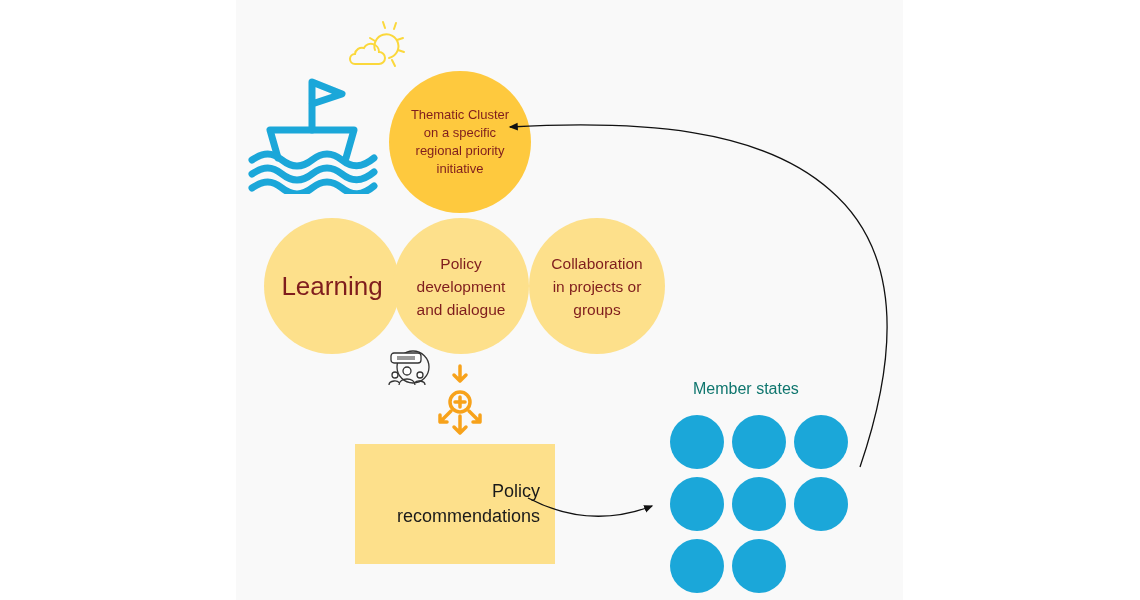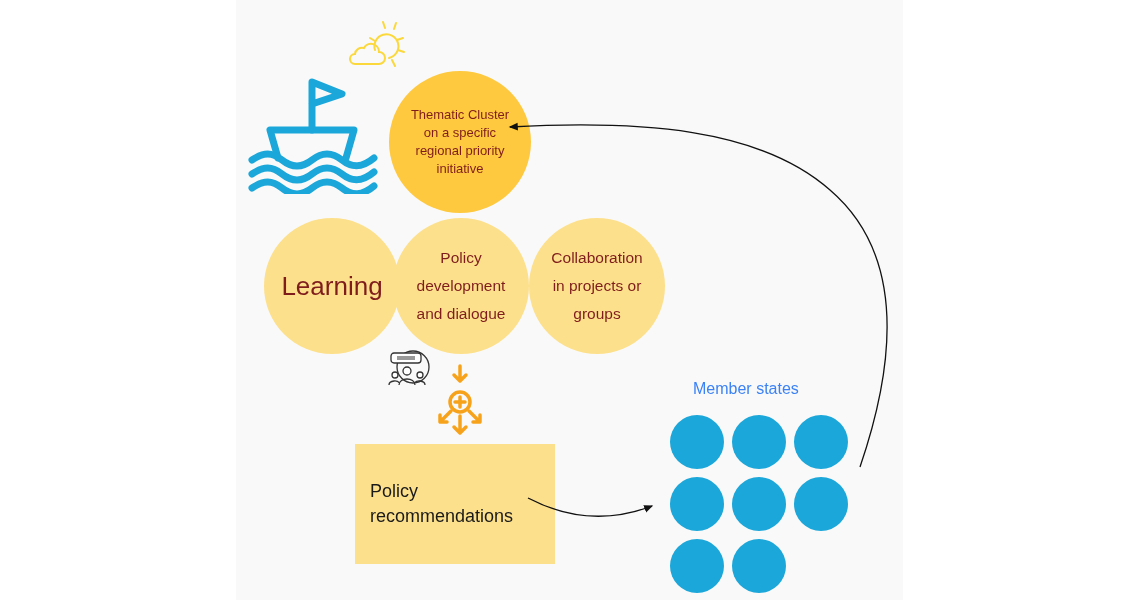--- a/index.html
+++ b/index.html
@@ -1,25 +1,25 @@
 <!DOCTYPE html>
 <html><head>
 <meta charset="utf-8">
 <style>
   html, body { margin:0; padding:0; background:#ffffff; }
   body { width:1140px; height:600px; position:relative; overflow:hidden; font-family:"Liberation Sans", sans-serif; }
   .canvas { position:absolute; left:236px; top:0; width:667px; height:600px; background:#f9f9f9; }
   .circle { position:absolute; border-radius:50%; display:flex; align-items:center; justify-content:center; text-align:center; color:#7f1d1d; }
   .thematic { left:389px; top:71px; width:142px; height:142px; background:#fec93e; font-size:13px; line-height:18px; }
-  .soft { background:#fde08b; width:136px; height:136px; top:218px; font-size:15.5px; line-height:28px; }
+  .soft { background:#fde08b; width:136px; height:136px; top:218px; font-size:15.5px; line-height:23px; }
   .learning { left:264px; font-size:26px; }
   .policy-dev { left:393px; }
   .collab { left:529px; }
-  .rect { position:absolute; left:355px; top:444px; width:200px; height:120px; background:#fde08b; display:flex; align-items:center; justify-content:center; text-align:left; font-size:18px; line-height:25px; color:#1a1a1a; }
-  .member-title { position:absolute; left:693px; top:380px; font-size:16px; color:#3b82f6; }
+  .rect { position:absolute; left:355px; top:444px; width:200px; height:120px; background:#fde08b; display:flex; align-items:center; justify-content:center; text-align:right; font-size:18px; line-height:25px; color:#1a1a1a; }
+  .member-title { position:absolute; left:693px; top:380px; font-size:16px; color:#0f766e; }
   .dot { position:absolute; width:54px; height:54px; border-radius:50%; background:#1ba7d9; }
   svg.overlay { position:absolute; left:0; top:0; width:1140px; height:600px; pointer-events:none; }
   .icon { position:absolute; }
 </style>
 </head>
 <body>
 
 <div class="canvas"></div>
 
 <svg class="icon" style="left:345px;top:18px;" width="66" height="52" viewBox="0 0 66 52">

